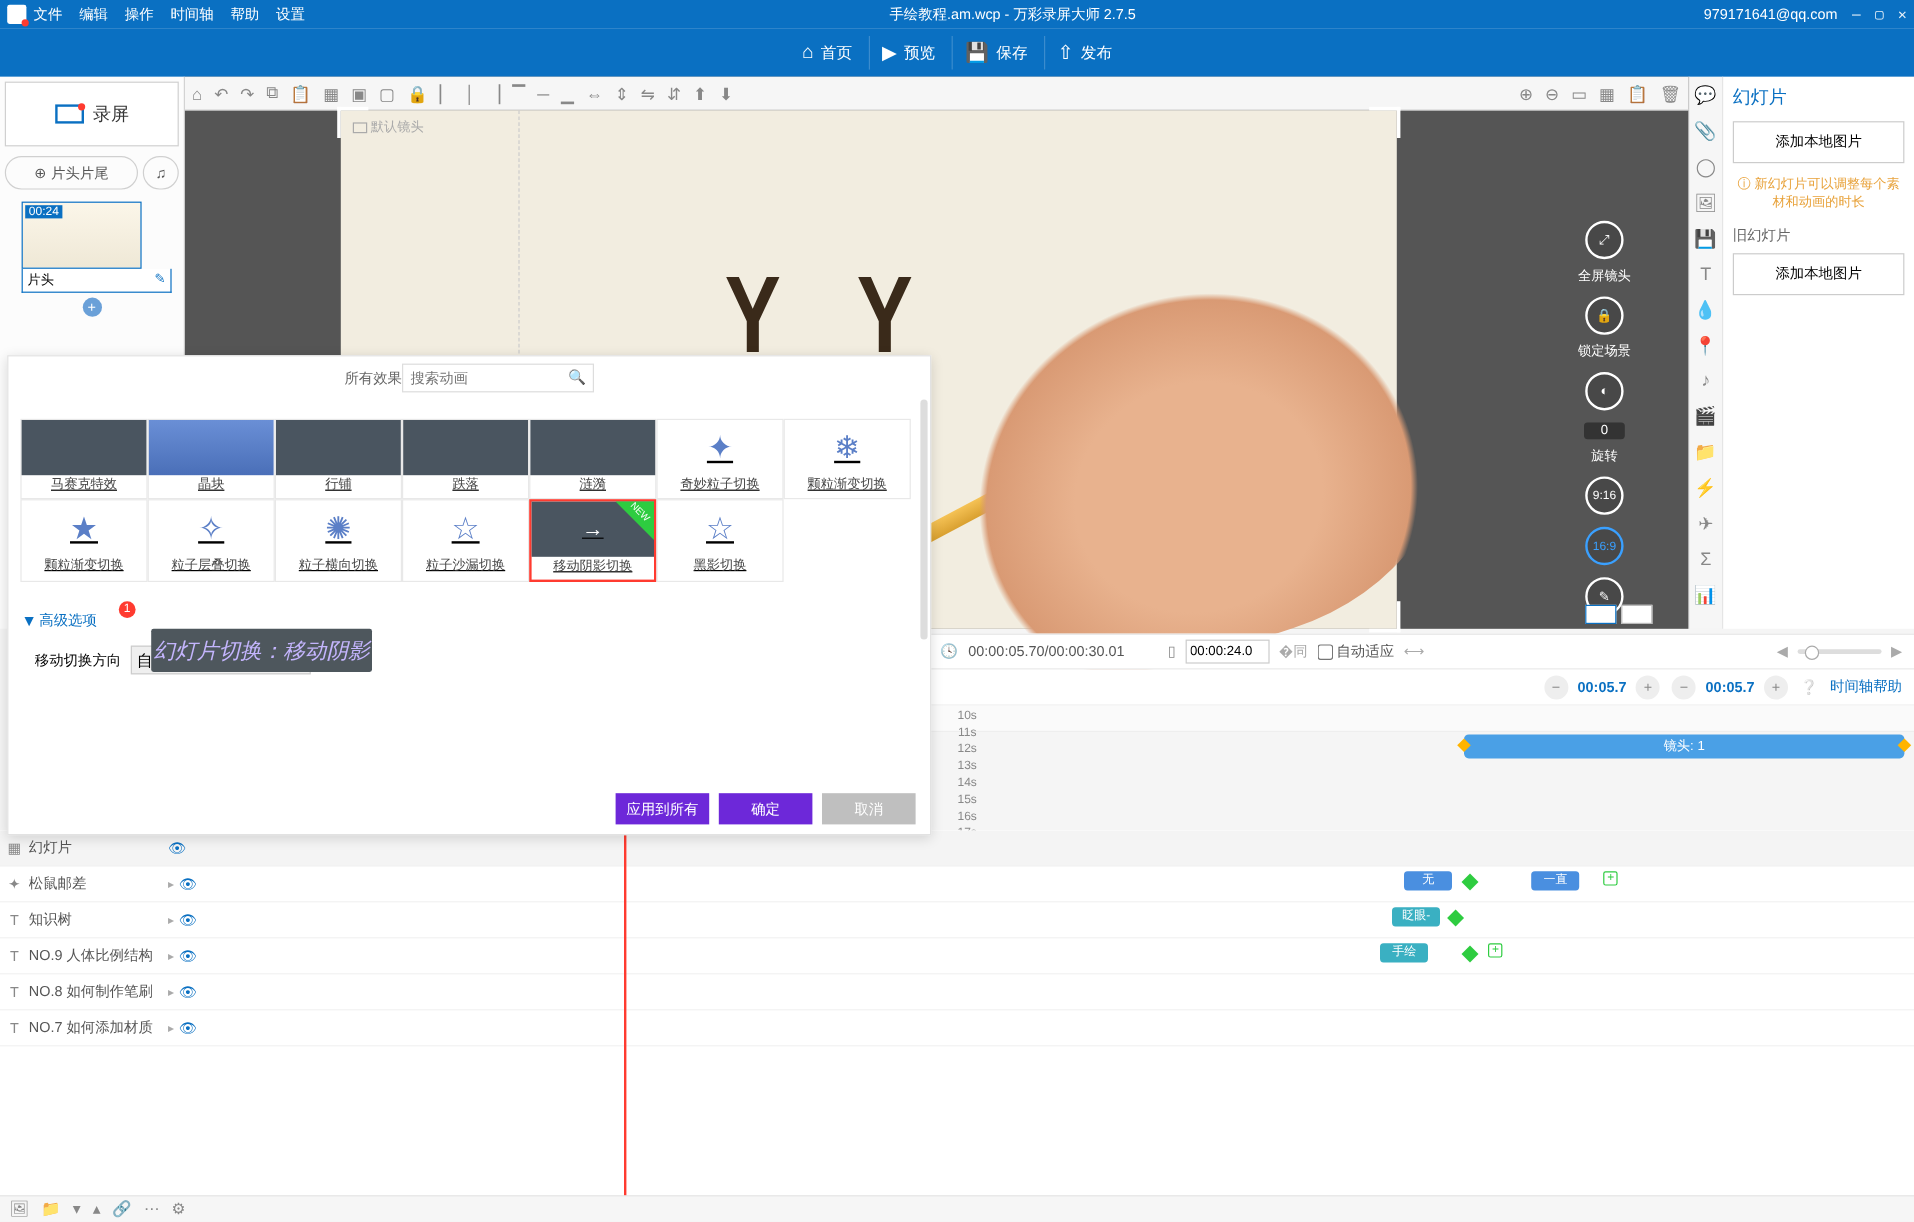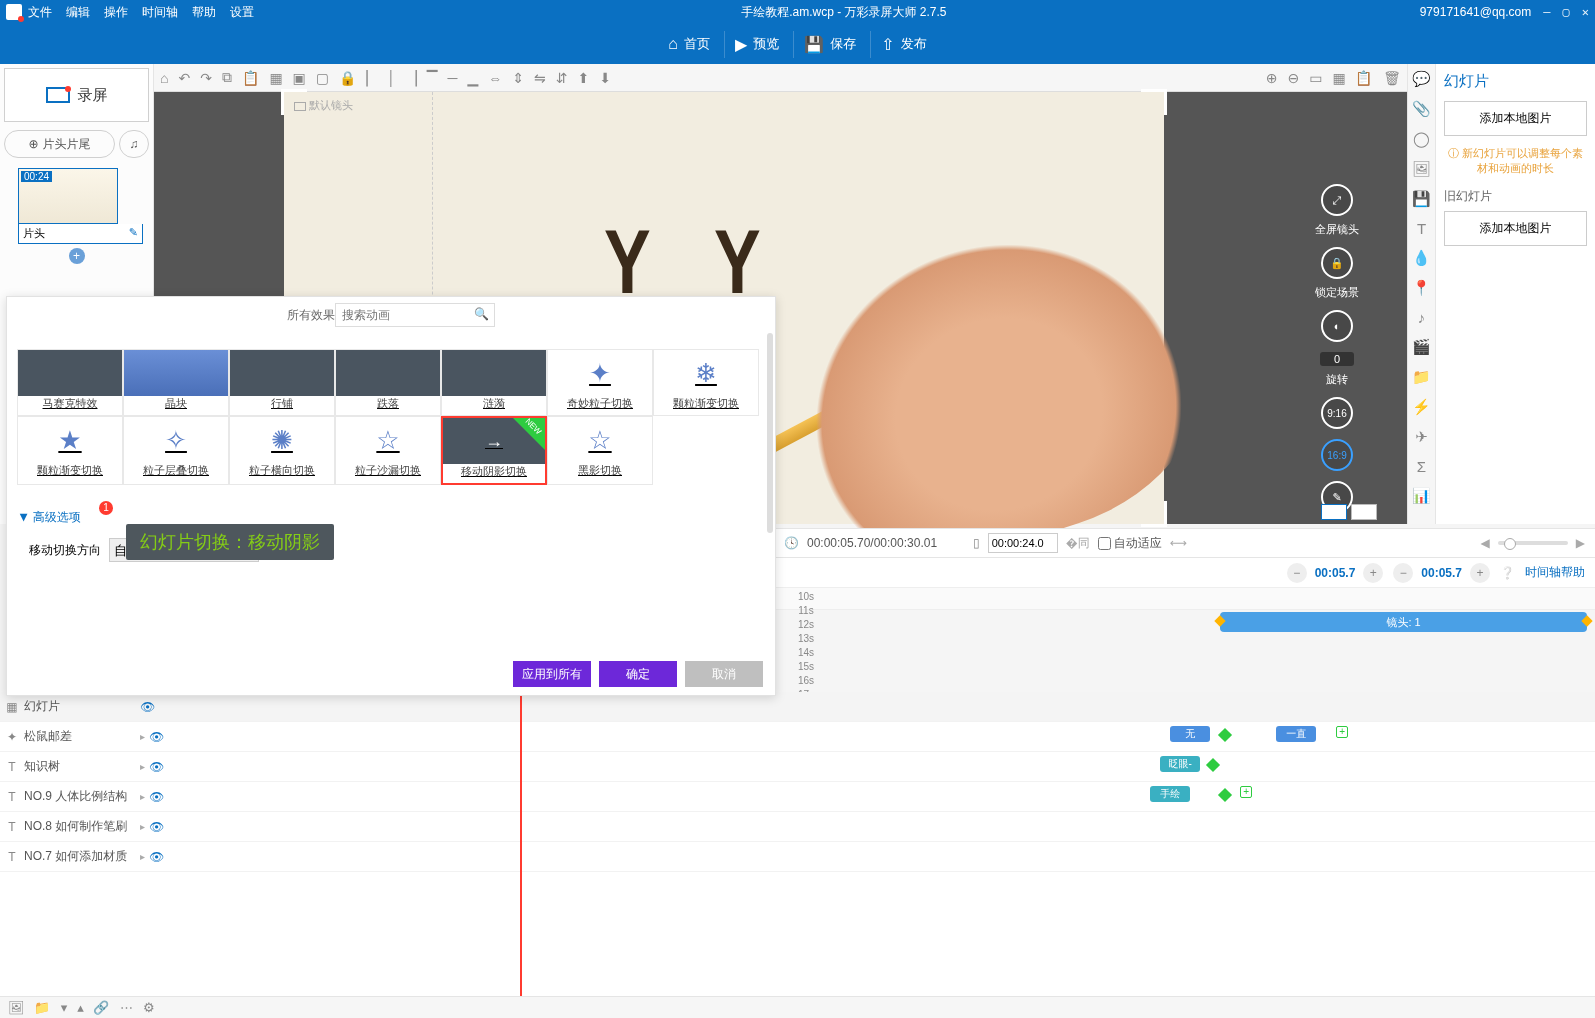--- a/index.html
+++ b/index.html
@@ -96,21 +96,21 @@
 .fxadv .tri { display: inline-block; transform: rotate(90deg); margin-right: 4px; font-size: 10px; }
 .fxadv .badge { position: absolute; left: 92px; top: 0; width: 14px; height: 14px; border-radius: 50%; background: #ff3b30; color: #fff; font-size: 10px; text-align: center; line-height: 14px; }
 .fxopt { padding: 4px 22px; display: flex; align-items: center; gap: 8px; font-size: 12px; }
 .fxopt select { width: 150px; height: 24px; border: 1px solid #ccc; }
 .fxfoot { margin-top: auto; padding: 8px 12px; display: flex; justify-content: flex-end; gap: 8px; }
 .fxfoot button { width: 78px; height: 26px; border: none; color: #fff; font-size: 12px; cursor: pointer; }
 .btn-blue  { background: #6d28d9; }
 .btn-grey  { background: #bfbfbf; }
 
 
-.tooltip { position: absolute; left: 126px; top: 524px; background: #4e575d; color: #84cc16; padding: 6px 14px; font-size: 18px; z-index: 30; border-radius: 2px; }
+.tooltip { position: absolute; left: 126px; top: 524px; background: #4e575d; color: #c4b5fd; padding: 6px 2px; font-size: 18px; z-index: 30; border-radius: 2px; font-style: italic; }
 
 
 .tlhead { position: absolute; top: 528px; left: 774px; right: 0; height: 30px; background: #fff; border-top: 1px solid #e5e5e5; border-bottom: 1px solid #e5e5e5; display: flex; align-items: center; gap: 8px; padding: 0 10px; font-size: 12px; color: #555; }
 .tlhead .clock { color: #888; }
 .tlhead input[type=text] { width: 70px; height: 20px; border: 1px solid #ccc; font-size: 11px; padding: 0 3px; }
 .tlhead .cam-ico2 { color: #888; }
 .tlhead .sliderbar { width: 70px; height: 4px; background: #ddd; position: relative; border-radius: 2px; }
 .tlhead .sliderbar::after { content: ""; position: absolute; left: 6px; top: -3px; width: 10px; height: 10px; background: #fff; border: 1px solid #aaa; border-radius: 50%; }
 
 

